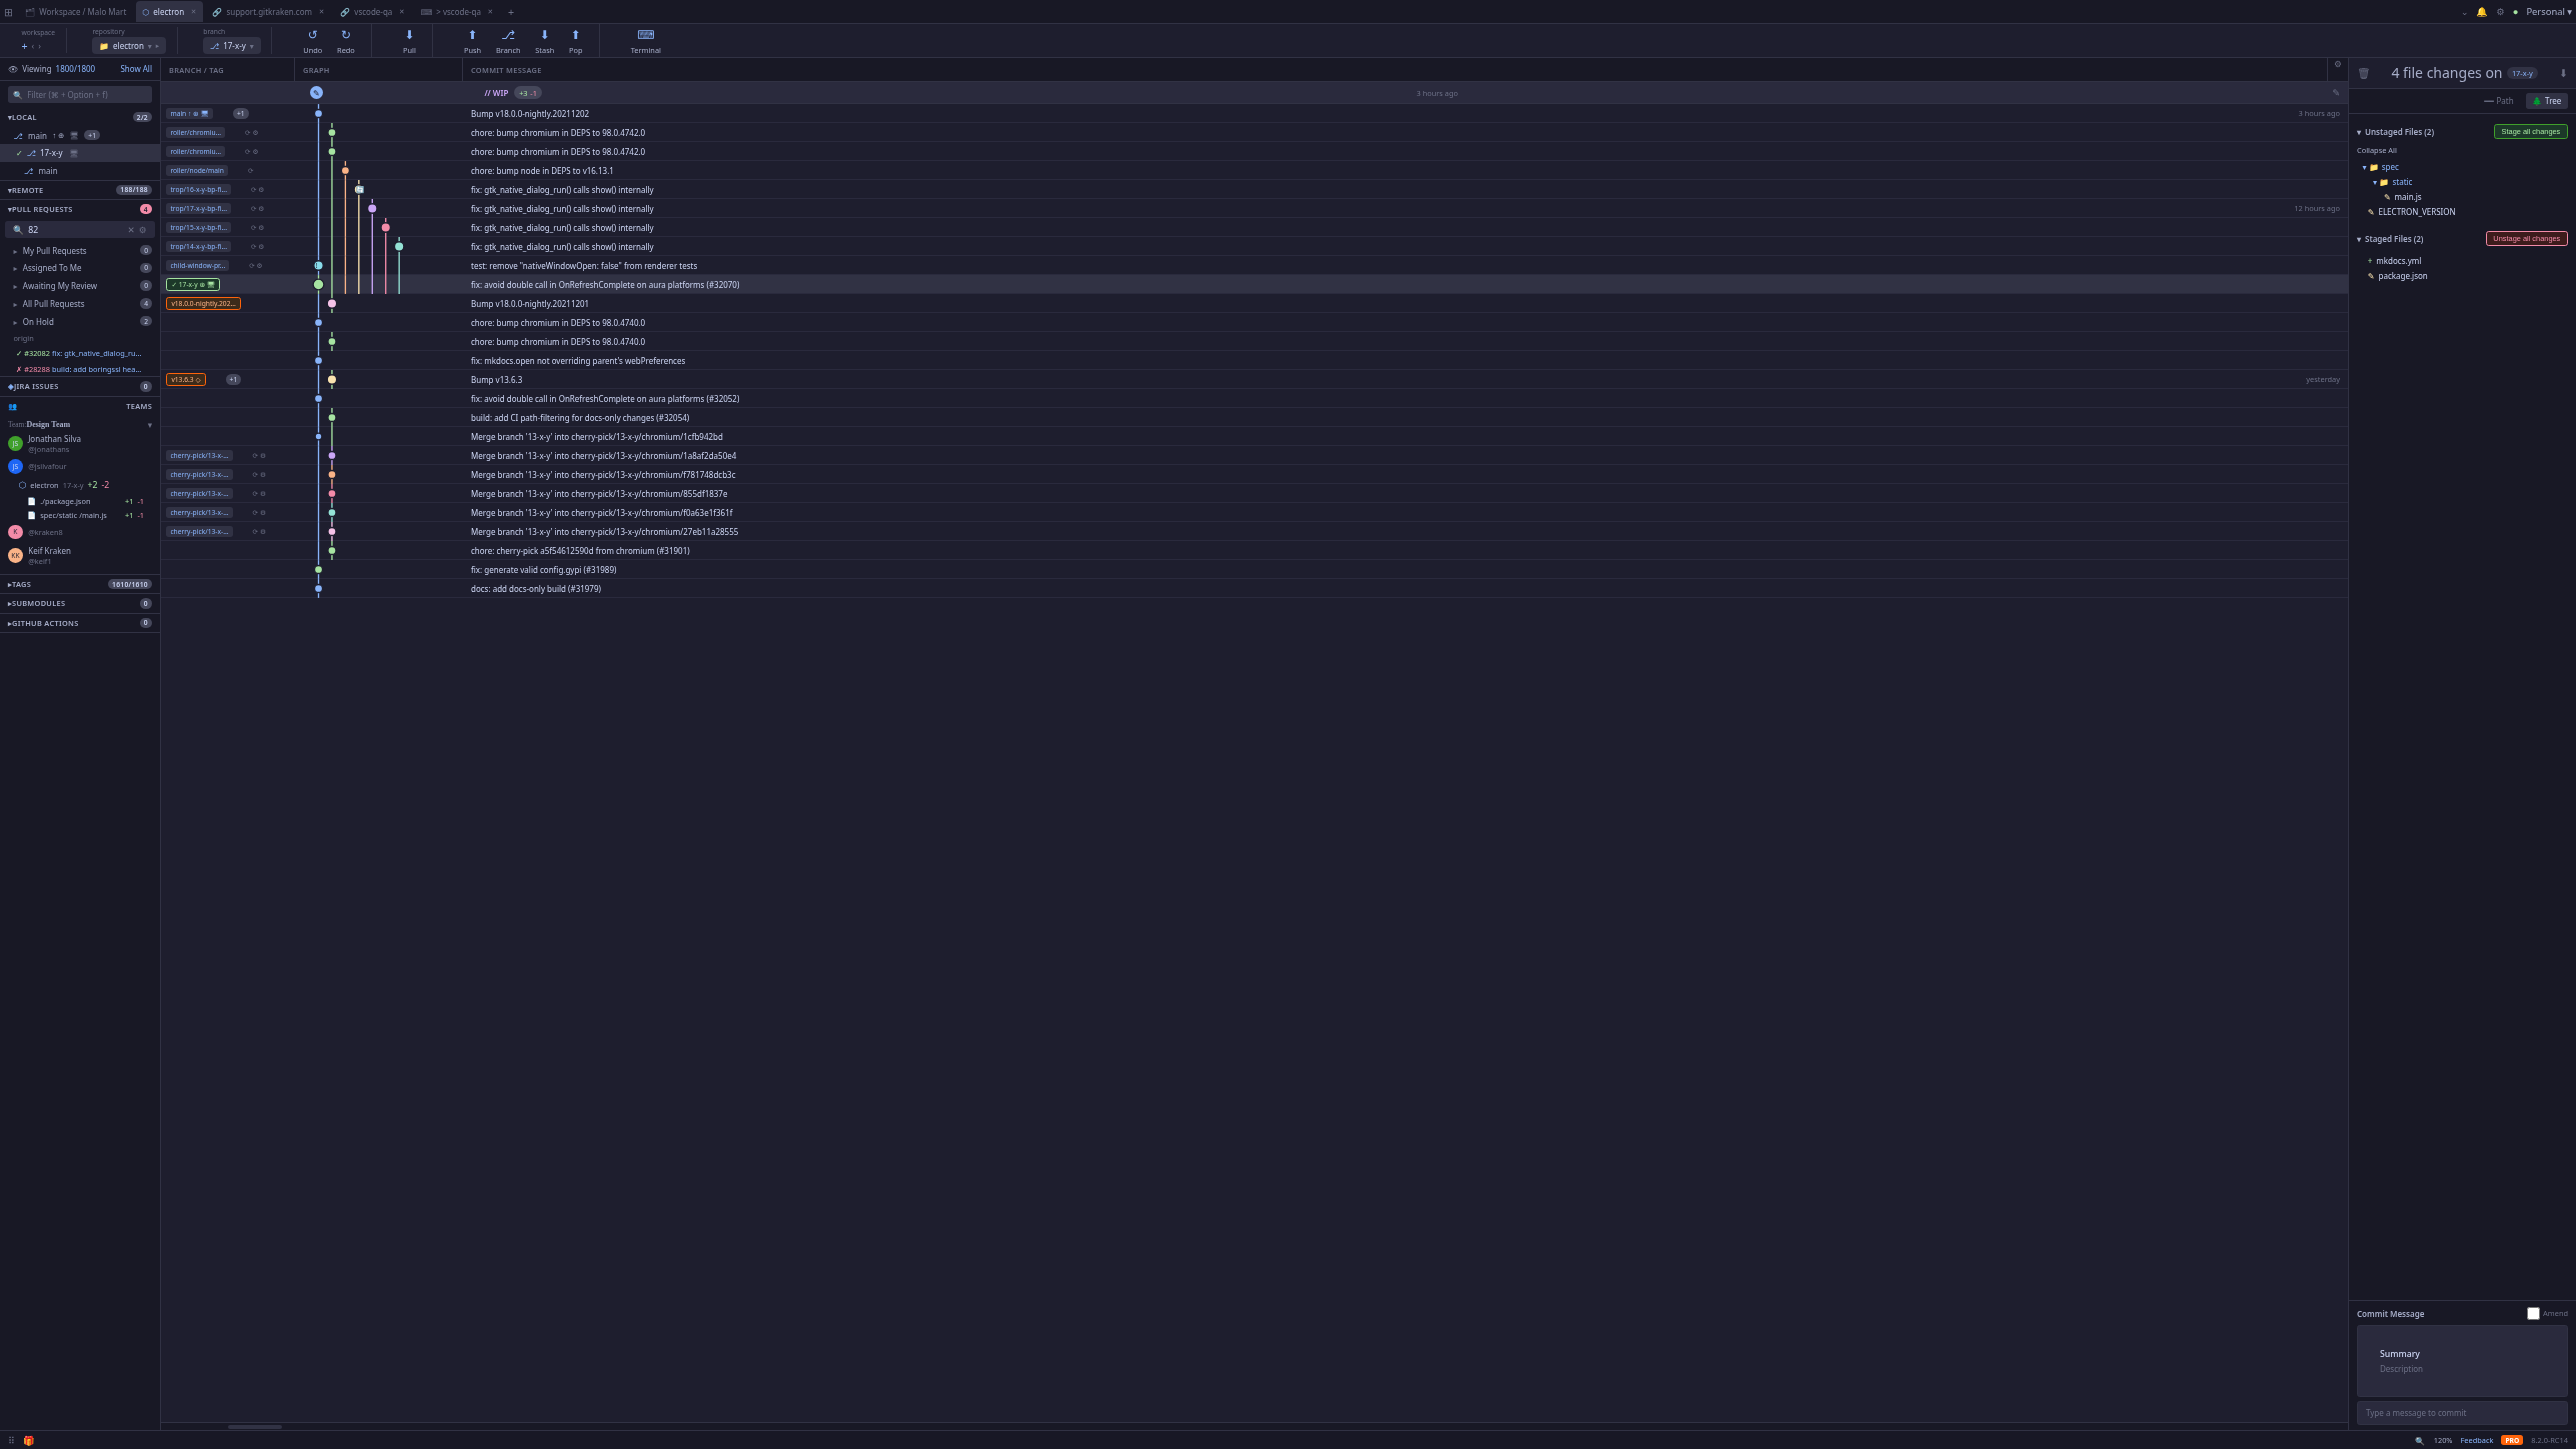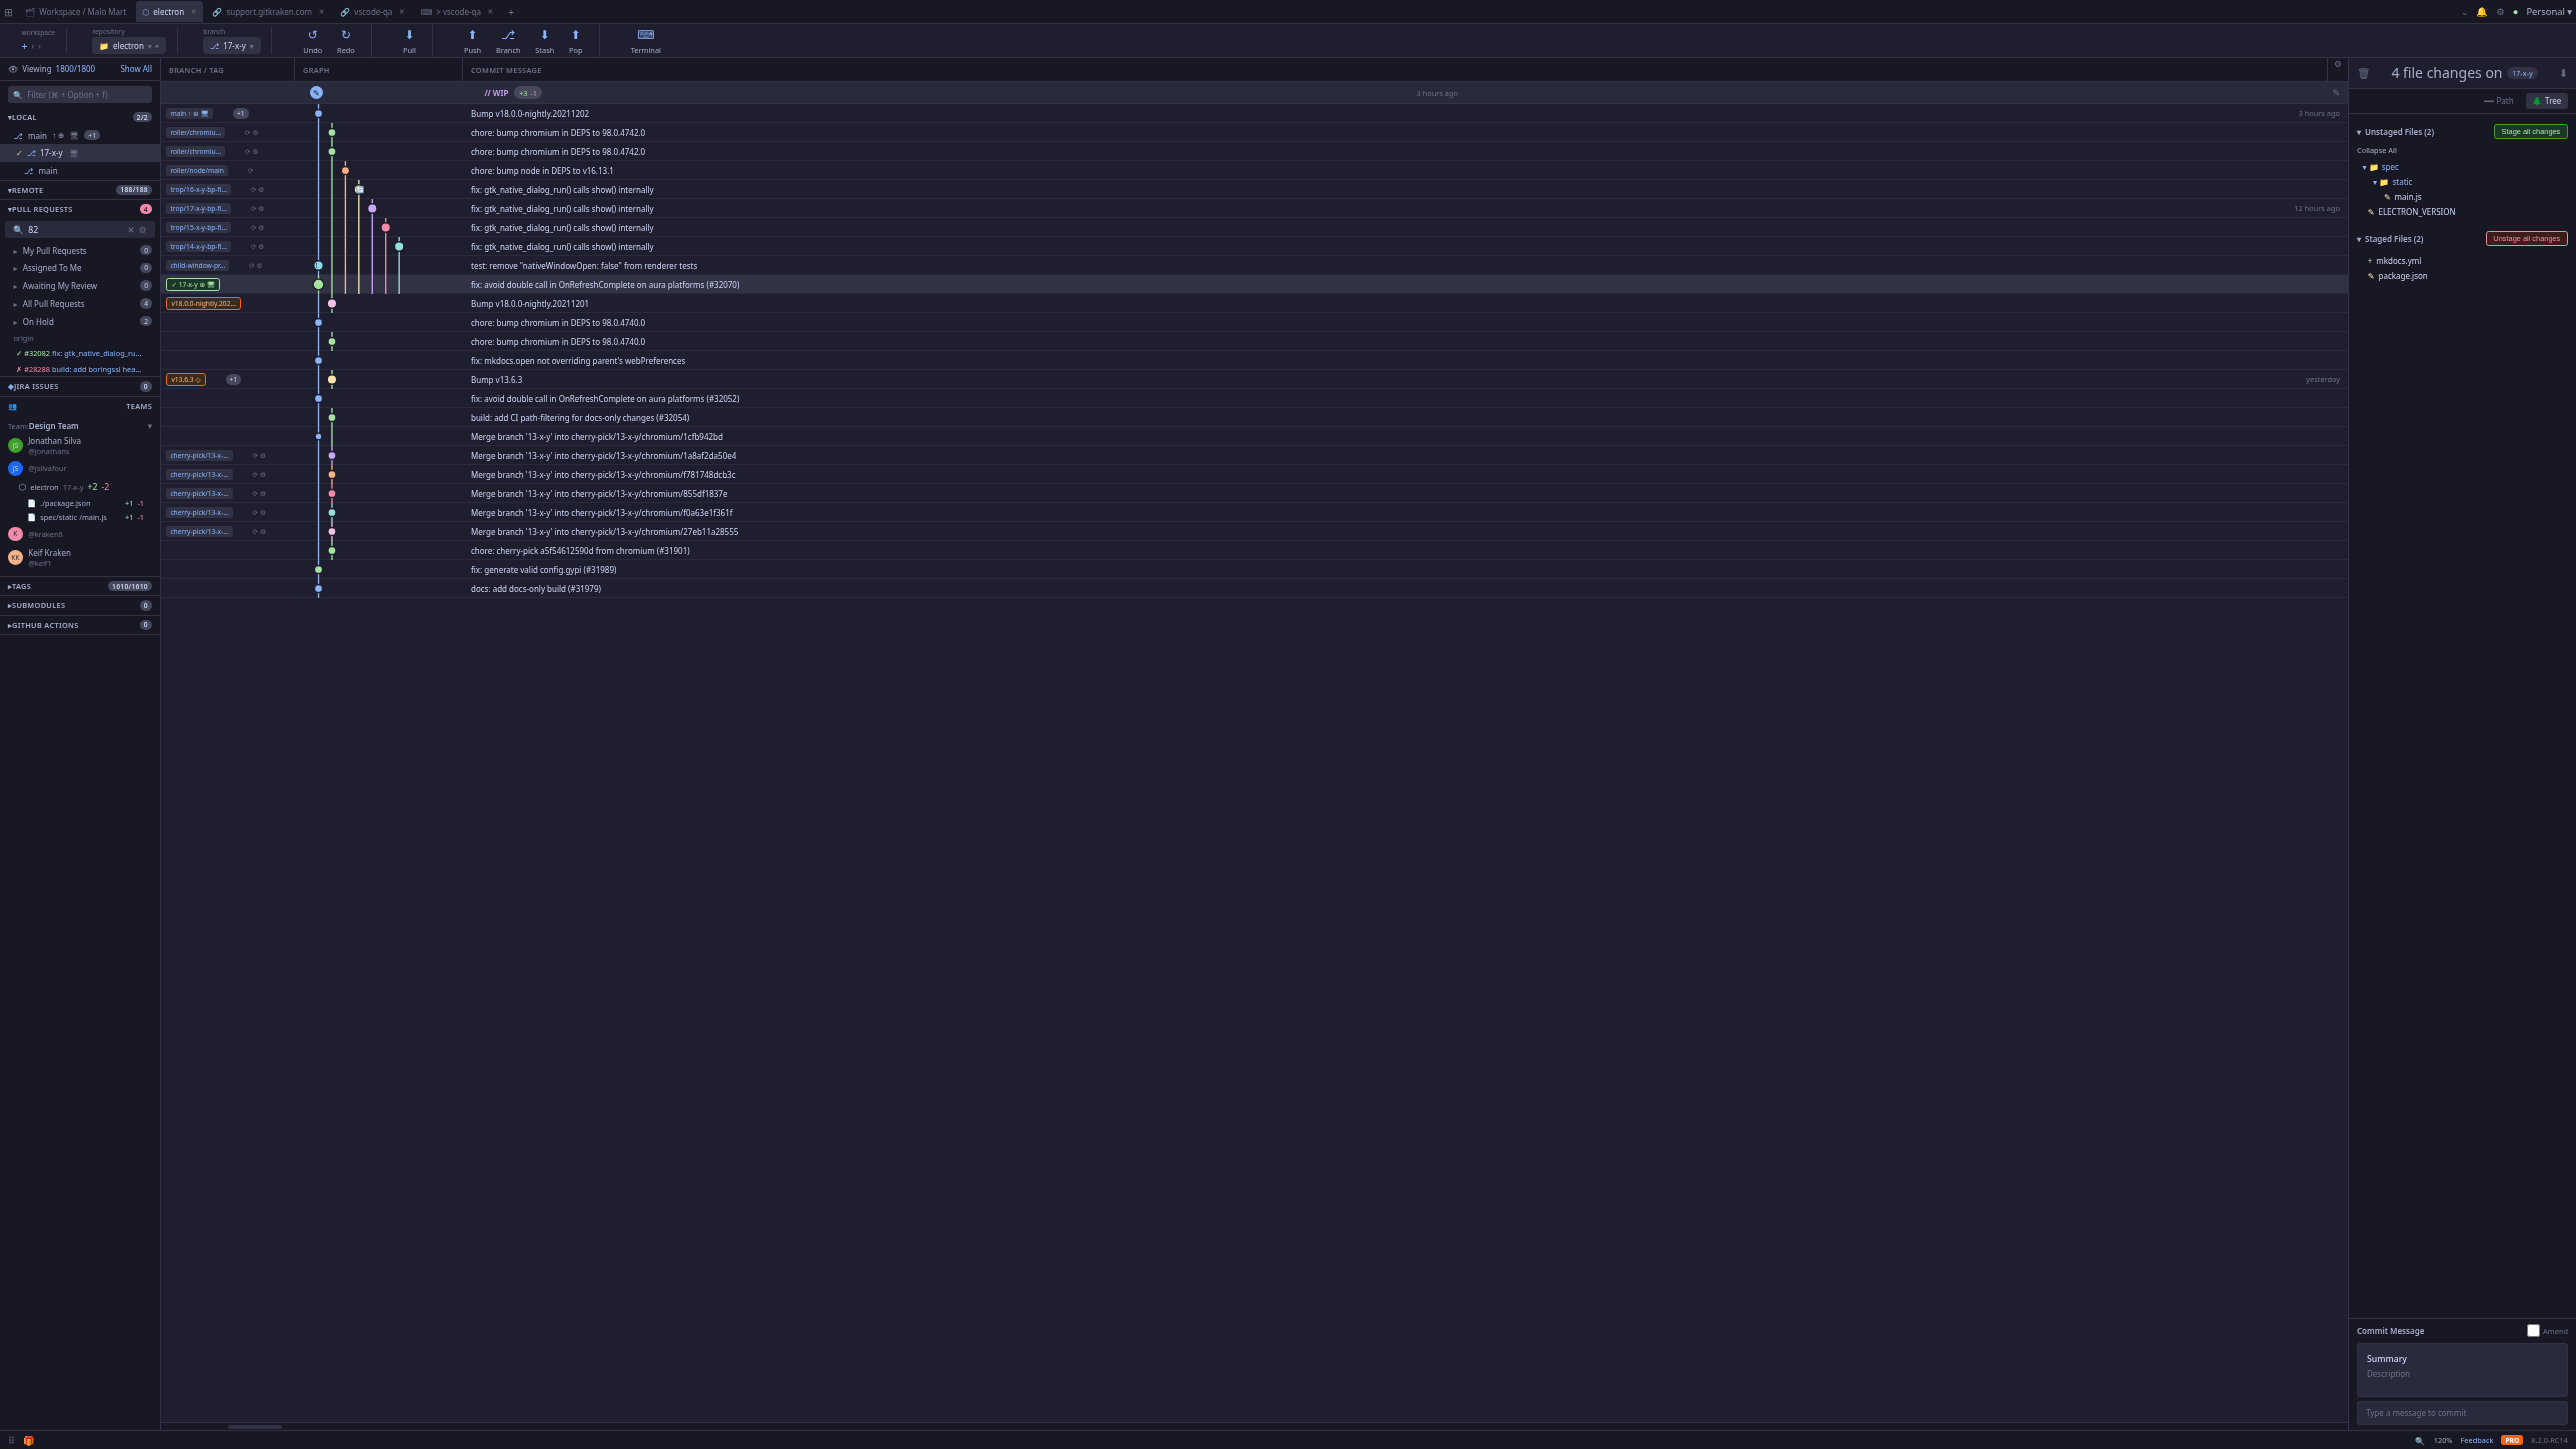--- a/index.html
+++ b/index.html
@@ -133,21 +133,21 @@
     .branch-name { font-size: 8px; }
 
     .pr-item {
       padding: 2.7px 8px 2.7px 16px; cursor: pointer; font-size: 7.4px; color: #6c7086;
     }
     .pr-item span { color: #89b4fa; }
 
     .section-sub { font-size: 7.4px; color: #6c7086; padding: 2.7px 8px 2.7px 13.4px; }
 
     .team-section { padding: 5.4px 8px; }
-    .team-header { display: flex; align-items: center; justify-content: space-between; }
+    .team-header { display: flex; align-items: center; justify-content: space-between; font-family: Liberation Serif, serif; }
     .team-label { font-size: 7.4px; color: #6c7086; }
     .team-name { font-size: 8px; color: #a6adc8; font-weight: 600; cursor: pointer; }
     .team-member { display: flex; align-items: center; gap: 5.4px; padding: 2.7px 0; cursor: pointer; }
     .avatar { width: 14.8px; height: 14.8px; border-radius: 50%; background: #45475a; display: flex; align-items: center; justify-content: center; font-size: 6.7px; color: #cdd6f4; }
     .avatar-green { background: #40a02b; }
     .avatar-blue { background: #1e66f5; }
     .member-name { font-size: 8px; color: #a6adc8; }
     .member-handle { font-size: 7.4px; color: #6c7086; }
 
     .commit-item-sidebar {
@@ -333,21 +333,21 @@
       flex-shrink: 0;
     }
     .commit-msg-header {
       display: flex; align-items: center; justify-content: space-between;
       margin-bottom: 5.4px;
     }
     .commit-msg-title { font-size: 8px; color: #a6adc8; font-weight: 600; }
     .amend-label { display: flex; align-items: center; gap: 2.7px; font-size: 7.4px; color: #6c7086; cursor: pointer; }
     .commit-text-area {
       background: #2a2a3d; border: 0.7px solid #313244; border-radius: 2.7px;
-      padding: 9px; font-size: 8px; color: #6c7086;
+      padding: 22px; font-size: 8px; color: #6c7086;
       min-height: 54px; cursor: text; position: relative;
     }
     .commit-summary { font-size: 8.7px; color: #cdd6f4; font-weight: 500; margin-bottom: 2.7px; }
     .commit-desc { font-size: 8px; color: #6c7086; }
 
     .commit-input-bar {
       background: #2a2a3d; border: 0.7px solid #313244; border-radius: 2.7px;
       padding: 5.4px 8px; font-size: 8px; color: #6c7086;
       margin-top: 4px; cursor: text;
     }

